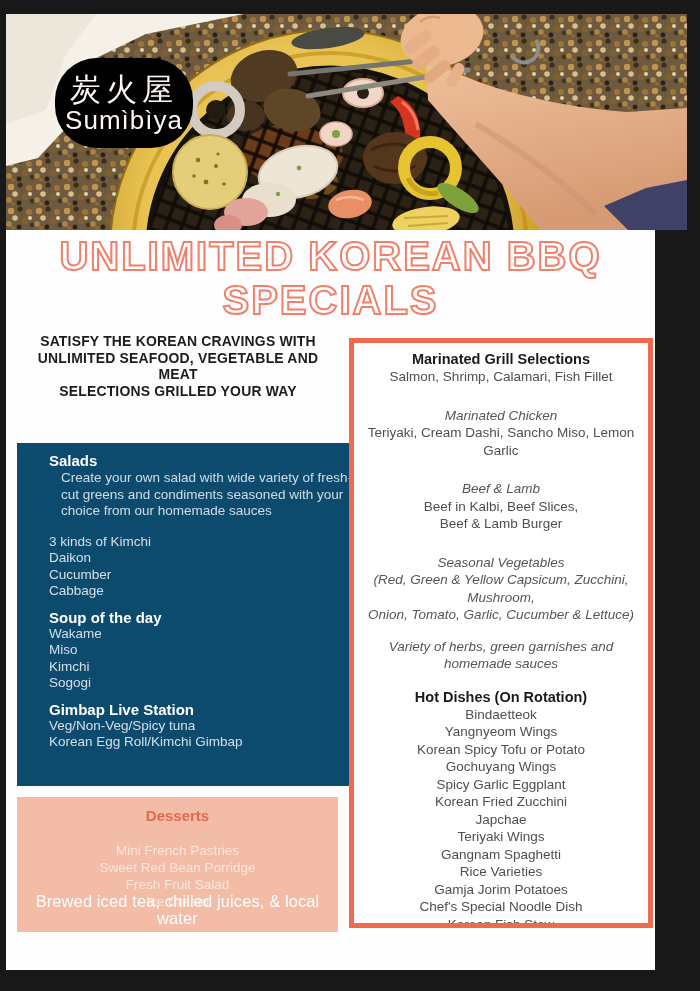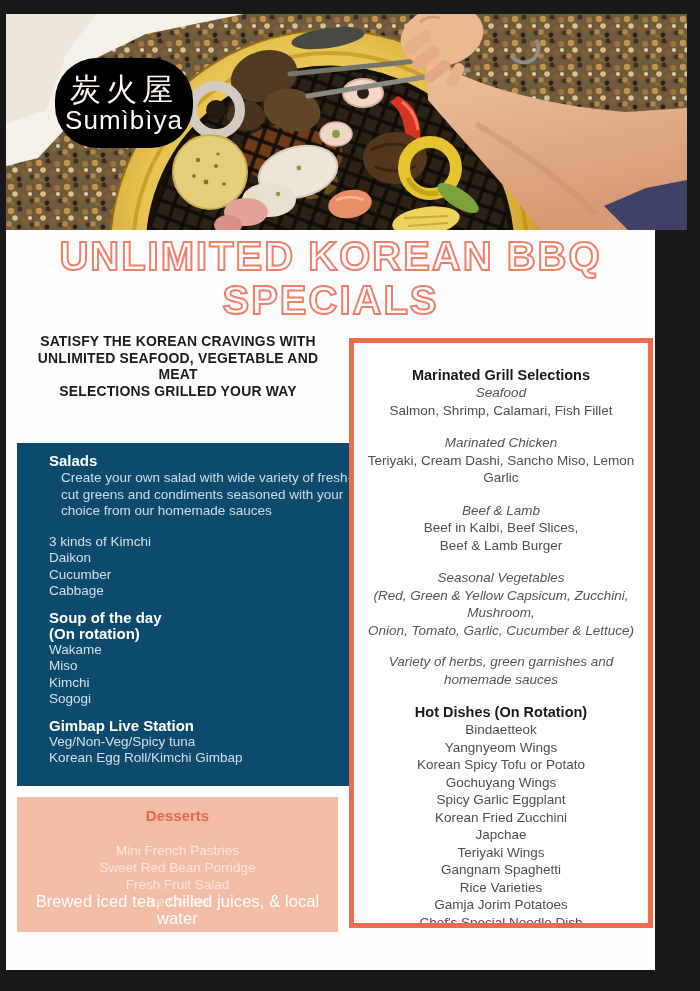--- a/index.html
+++ b/index.html
@@ -61,25 +61,25 @@
   .desserts-list{margin-top:18px;color:rgba(255,255,255,.62);}
   .desserts-footer{
     position:absolute;left:0;bottom:5px;width:100%;
     font-weight:normal;font-size:16.5px;color:#FDFDFD;letter-spacing:.1px;
   }
   
   .menu-box{
     position:absolute;left:343px;top:108px;width:304px;height:590px;
     border:5px solid #EE6B4E;background:#fff;box-sizing:border-box;
     text-align:center;color:#4F4F4F;font-size:13.5px;line-height:17.5px;
-    padding-top:23px;overflow:hidden;
+    padding-top:7px;overflow:hidden;
   }
   .menu-heading{font-weight:bold;color:#1A1A1A;font-size:14.5px;line-height:18px;}
   .it{font-style:italic;color:#555;}
-  .menu-gap{margin-top:15px;}
+  .menu-gap{margin-top:21px;}
   .menu-note{margin-top:14px;}
   .hot-heading{margin-top:15px;font-weight:bold;color:#1A1A1A;font-size:14.5px;line-height:18px;}
 </style>
 </head>
 <body>
 
 <div class="photo">
   <svg width="681" height="216" viewBox="0 0 681 216">
     <defs>
       <pattern id="peb" width="28" height="24" patternUnits="userSpaceOnUse">
@@ -214,21 +214,20 @@
   <div class="salads-box">
     <div class="box-heading">Salads</div>
     <div class="salads-desc">Create your own salad with wide variety of fresh-cut greens and condiments seasoned with your choice from our homemade sauces</div>
     <div class="salads-list">
       <div>3 kinds of Kimchi</div>
       <div>Daikon</div>
       <div>Cucumber</div>
       <div>Cabbage</div>
     </div>
     <div class="box-heading soup-heading">Soup of the day</div>
-    <div class="soup-sub">(On rotation)</div>
     <div class="soup-list">
       <div>Wakame</div>
       <div>Miso</div>
       <div>Kimchi</div>
       <div>Sogogi</div>
     </div>
     <div class="box-heading gimbap-heading">Gimbap Live Station</div>
     <div class="gimbap-list">
       <div>Veg/Non-Veg/Spicy tuna</div>
       <div>Korean Egg Roll/Kimchi Gimbap</div>
@@ -241,21 +240,20 @@
       <div>Mini French Pastries</div>
       <div>Sweet Red Bean Porridge</div>
       <div>Fresh Fruit Salad</div>
       <div>Ice Cream</div>
     </div>
     <div class="desserts-footer">Brewed iced tea, chilled juices, &amp; local water</div>
   </div>
 
   <div class="menu-box">
     <div class="menu-heading">Marinated Grill Selections</div>
-    <div class="it">Seafood</div>
     <div>Salmon, Shrimp, Calamari, Fish Fillet</div>
     <div class="it menu-gap">Marinated Chicken</div>
     <div>Teriyaki, Cream Dashi, Sancho Miso, Lemon Garlic</div>
     <div class="it menu-gap">Beef &amp; Lamb</div>
     <div>Beef in Kalbi, Beef Slices,</div>
     <div>Beef &amp; Lamb Burger</div>
     <div class="it menu-gap">Seasonal Vegetables</div>
     <div class="it">(Red, Green &amp; Yellow Capsicum, Zucchini, Mushroom,</div>
     <div class="it">Onion, Tomato, Garlic, Cucumber &amp; Lettuce)</div>
     <div class="it menu-note">Variety of herbs, green garnishes and homemade sauces</div>

